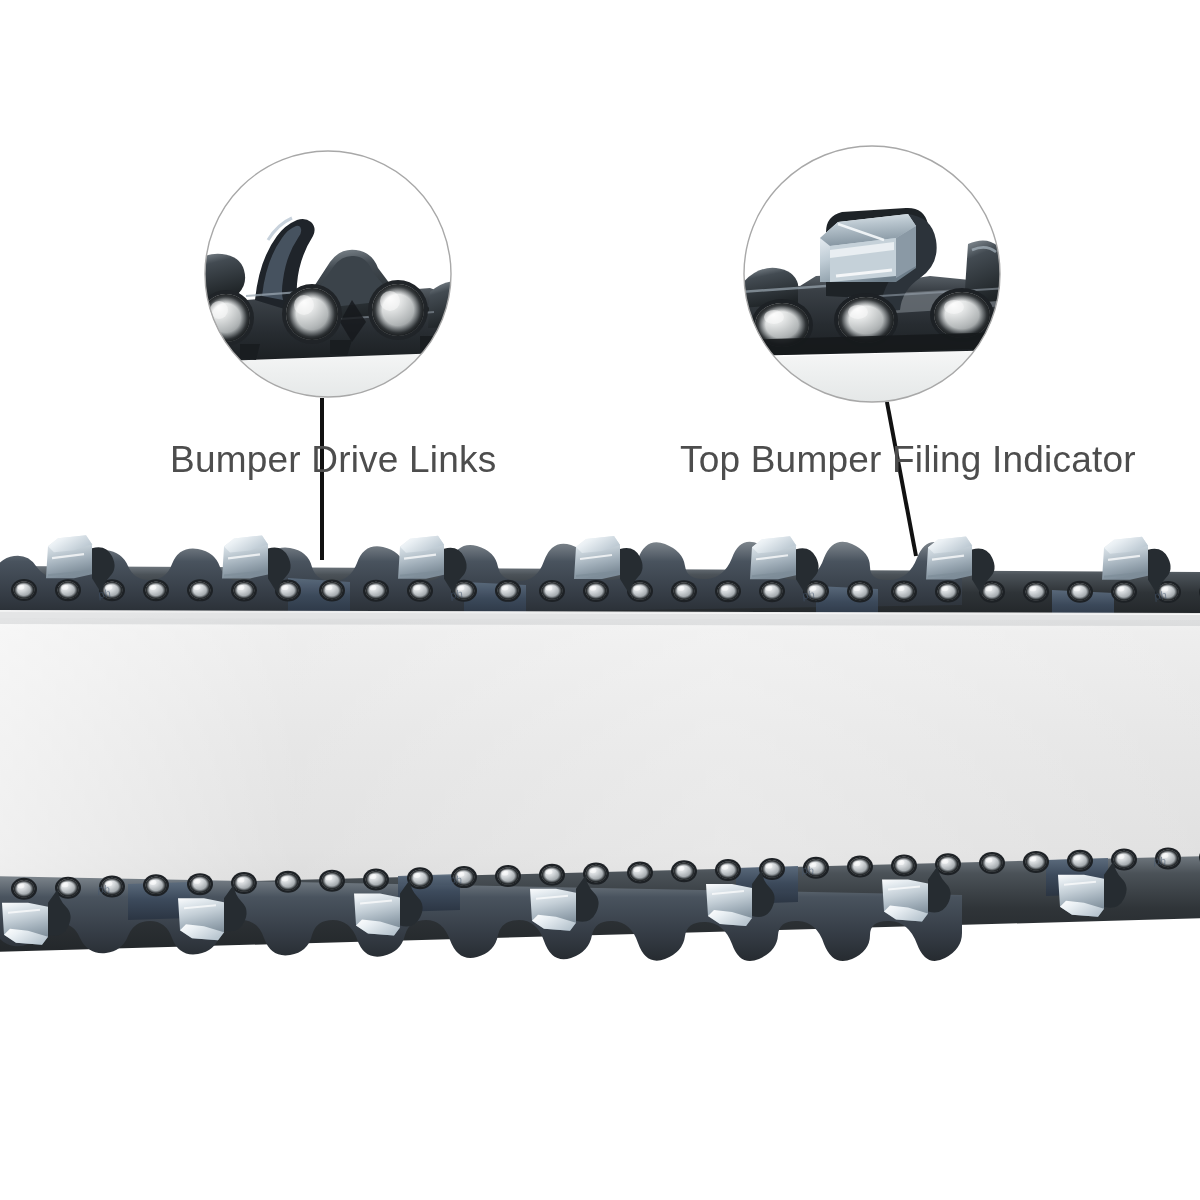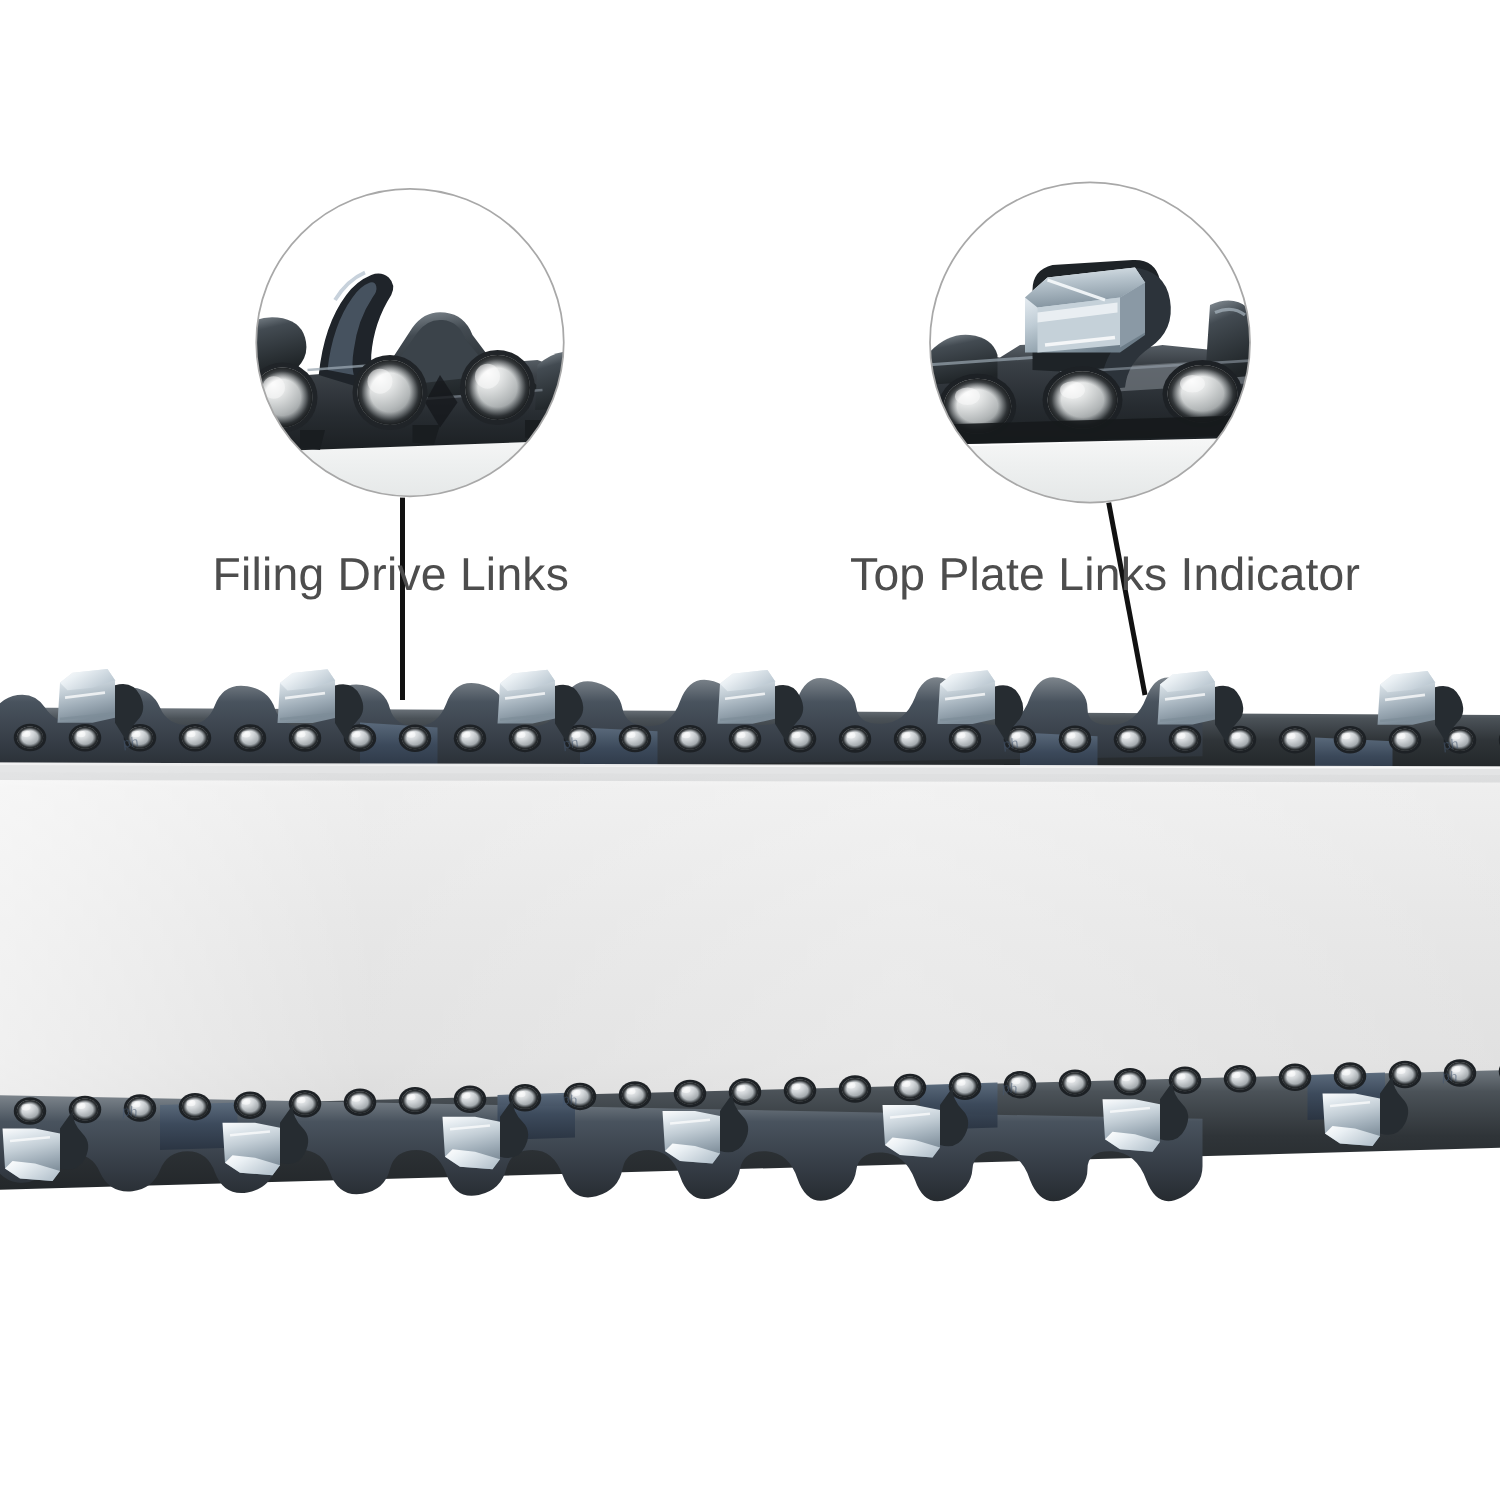--- a/index.html
+++ b/index.html
@@ -821,17 +821,17 @@
           <ellipse cx="962" cy="315" rx="28" ry="23" fill="url(#rivetRing)"></ellipse>
           <ellipse cx="954" cy="307" rx="10" ry="7" fill="#fcfcfc" opacity="0.5"></ellipse>
         </g>
 
         <path d="M738,340 L1008,332 L1008,348 L738,356 Z" fill="#16191c" opacity="0.9"></path>
       </g>
       <circle cx="872" cy="274" r="128" fill="none" stroke="#a8a8a8" stroke-width="1.4"></circle>
     </g>
   </svg>
 
-  <div class="lbl" id="label-bumper" style="left: 170px; top: 441px;">Filing Drive Links</div>
-
-  <div class="lbl" id="label-topplate" style="left: 680px; top: 441px;">Top Plate Links Indicator</div>
+  <div class="lbl" id="label-bumper" style="left: 170px; top: 441px;">Bumper Drive Links</div>
+
+  <div class="lbl" id="label-topplate" style="left: 680px; top: 441px;">Top Bumper Filing Indicator</div>
 
 </div>
 
 </body></html>

